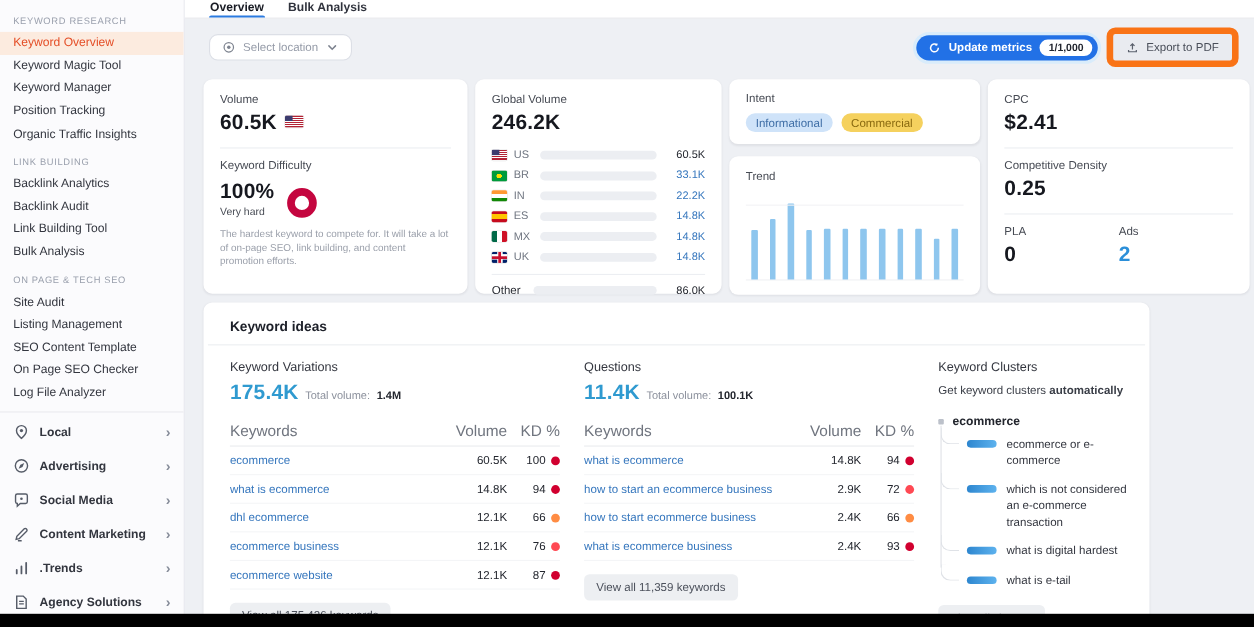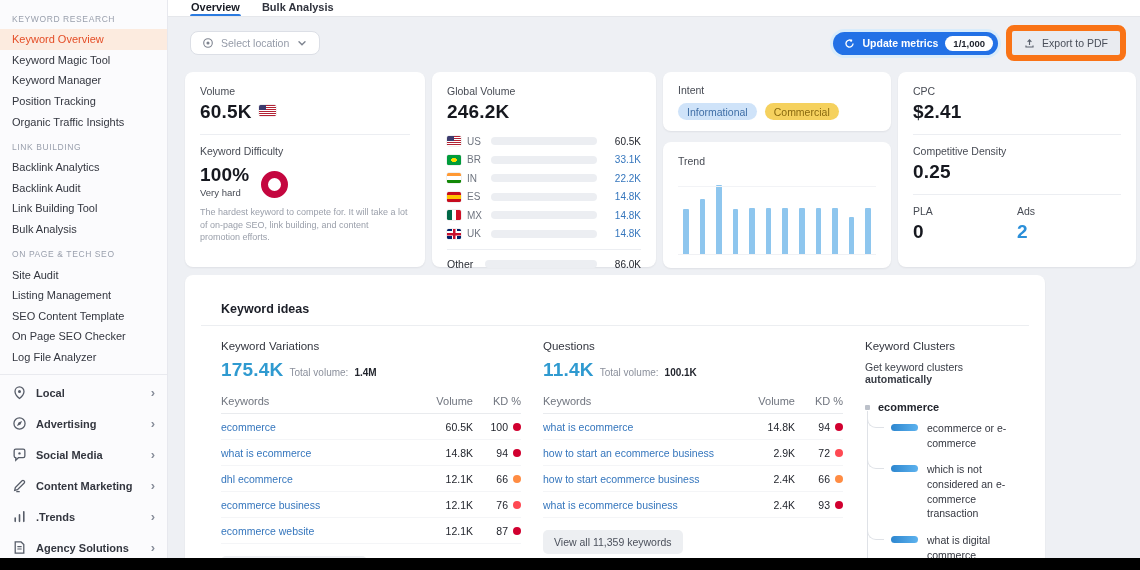--- a/index.html
+++ b/index.html
@@ -77,29 +77,29 @@
   .badge { border-radius:10px; padding:2.5px 9px; font-size:10.5px; }
 
   .trend-chart { position:relative; height:76px; margin-top:12px; border-bottom:1px solid #f0f1f4; display:flex; align-items:flex-end; gap:11px; padding:0 5px; }
   .trend-chart::before { content:""; position:absolute; top:7px; left:0; right:0; height:1px; background:#f2f3f6; }
   .trend-bar { width:7px; background:#8ec6ee; border-radius:1px 1px 0 0; }
 
   .duo { display:flex; margin-top:2px; }
   .duo > div { width:50%; }
 
   
-  .ideas { margin:7px 0 0 17px; width:860px; height:296px; background:#fff; border-radius:8px; box-shadow:0 1px 2px rgba(25,28,40,.07); padding:16px; position:relative; overflow:hidden; }
+  .ideas { margin:7px 0 0 17px; width:860px; height:296px; background:#fff; border-radius:8px; box-shadow:0 1px 2px rgba(25,28,40,.07); padding:4px; position:relative; overflow:hidden; }
   .ideas-head { font-size:12.5px; font-weight:700; color:#1c1f28; padding:11px 16px 9px 20px; border-bottom:1px solid #eceef1; }
   .ideas-body { display:grid; grid-template-columns:300px 300px 1fr; gap:22px; padding:14px 16px 0 20px; }
   .col-title { font-size:11.5px; color:#33363f; }
   .col-stat { margin-top:7px; display:flex; align-items:baseline; gap:6px; }
   .col-stat .big { font-size:19px; font-weight:700; color:#2f9ad0; letter-spacing:.2px; }
   .col-stat .lbl { font-size:10px; color:#8b909c; }
   .col-stat .tot { font-size:10px; font-weight:700; color:#23262e; }
-  .t-head { display:flex; font-size:11px; color:#70757f; padding:14px 0 6px; border-bottom:1px solid #e9ebee; }
+  .t-head { display:flex; font-size:14px; color:#70757f; padding:14px 0 6px; border-bottom:1px solid #e9ebee; }
   .t-kw { flex:1; }
   .t-vol { width:50px; text-align:right; }
   .t-kd { width:48px; display:flex; justify-content:flex-end; align-items:center; gap:5px; }
   .t-row { display:flex; align-items:center; font-size:10.5px; padding:6.5px 0; border-bottom:1px solid #f4f5f7; }
   .t-row .t-kw { color:#3576bd; cursor:pointer; white-space:nowrap; overflow:hidden; text-overflow:ellipsis; }
   .t-row .t-vol { color:#23262e; }
   .t-row .t-kd { color:#23262e; }
   .kd-dot { width:8px; height:8px; border-radius:50%; flex:none; }
   .view-btn { margin-top:12px; background:#edeff2; border:none; border-radius:5px; padding:6px 11px; font-size:10.5px; color:#4b505b; font-family:inherit; cursor:pointer; }
 
@@ -488,21 +488,21 @@
               <div class="cl-item">
                 <span class="cl-pill"></span>
                 <span class="cl-text">ecommerce or e-commerce</span>
               </div>
               <div class="cl-item">
                 <span class="cl-pill"></span>
                 <span class="cl-text">which is not considered an e-commerce transaction</span>
               </div>
               <div class="cl-item">
                 <span class="cl-pill"></span>
-                <span class="cl-text">what is digital commerce</span>
+                <span class="cl-text">what is digital hardest</span>
               </div>
               <div class="cl-item">
                 <span class="cl-pill"></span>
                 <span class="cl-text">what is e-tail</span>
               </div>
             </div>
           <button class="view-btn" style="margin-top:8px;">View all clusters</button>
         </div>
 
       </div>

